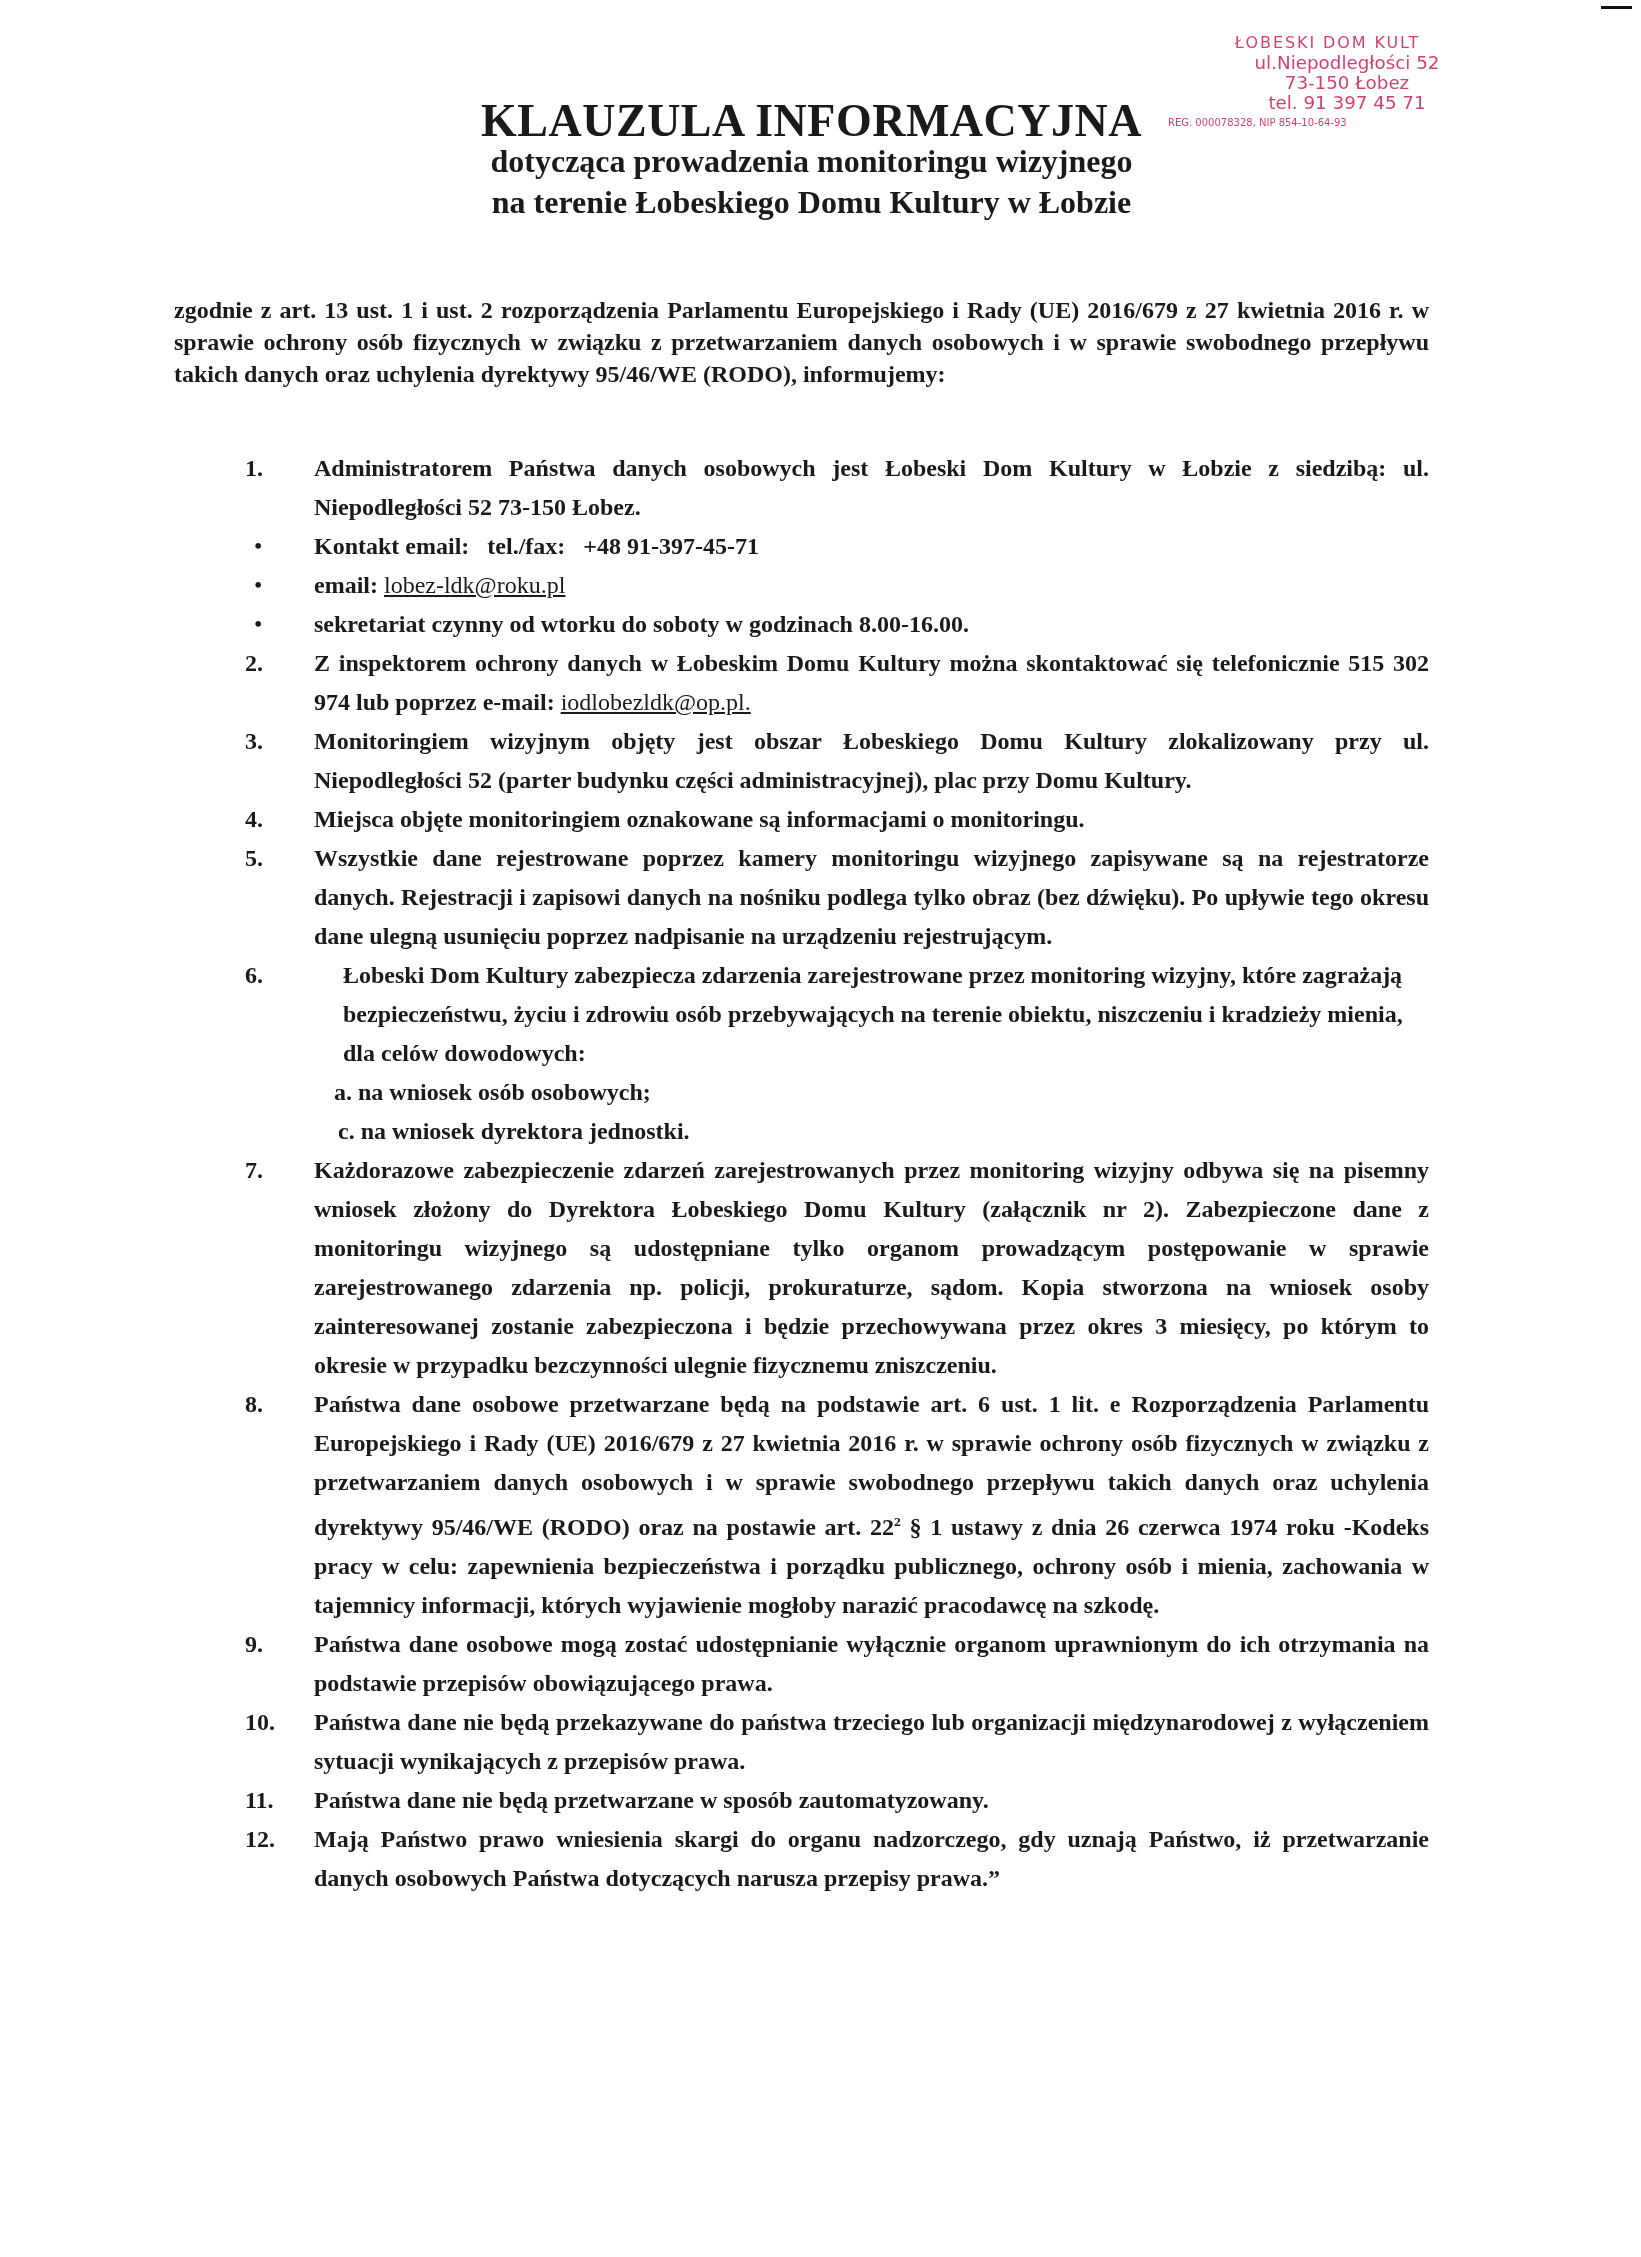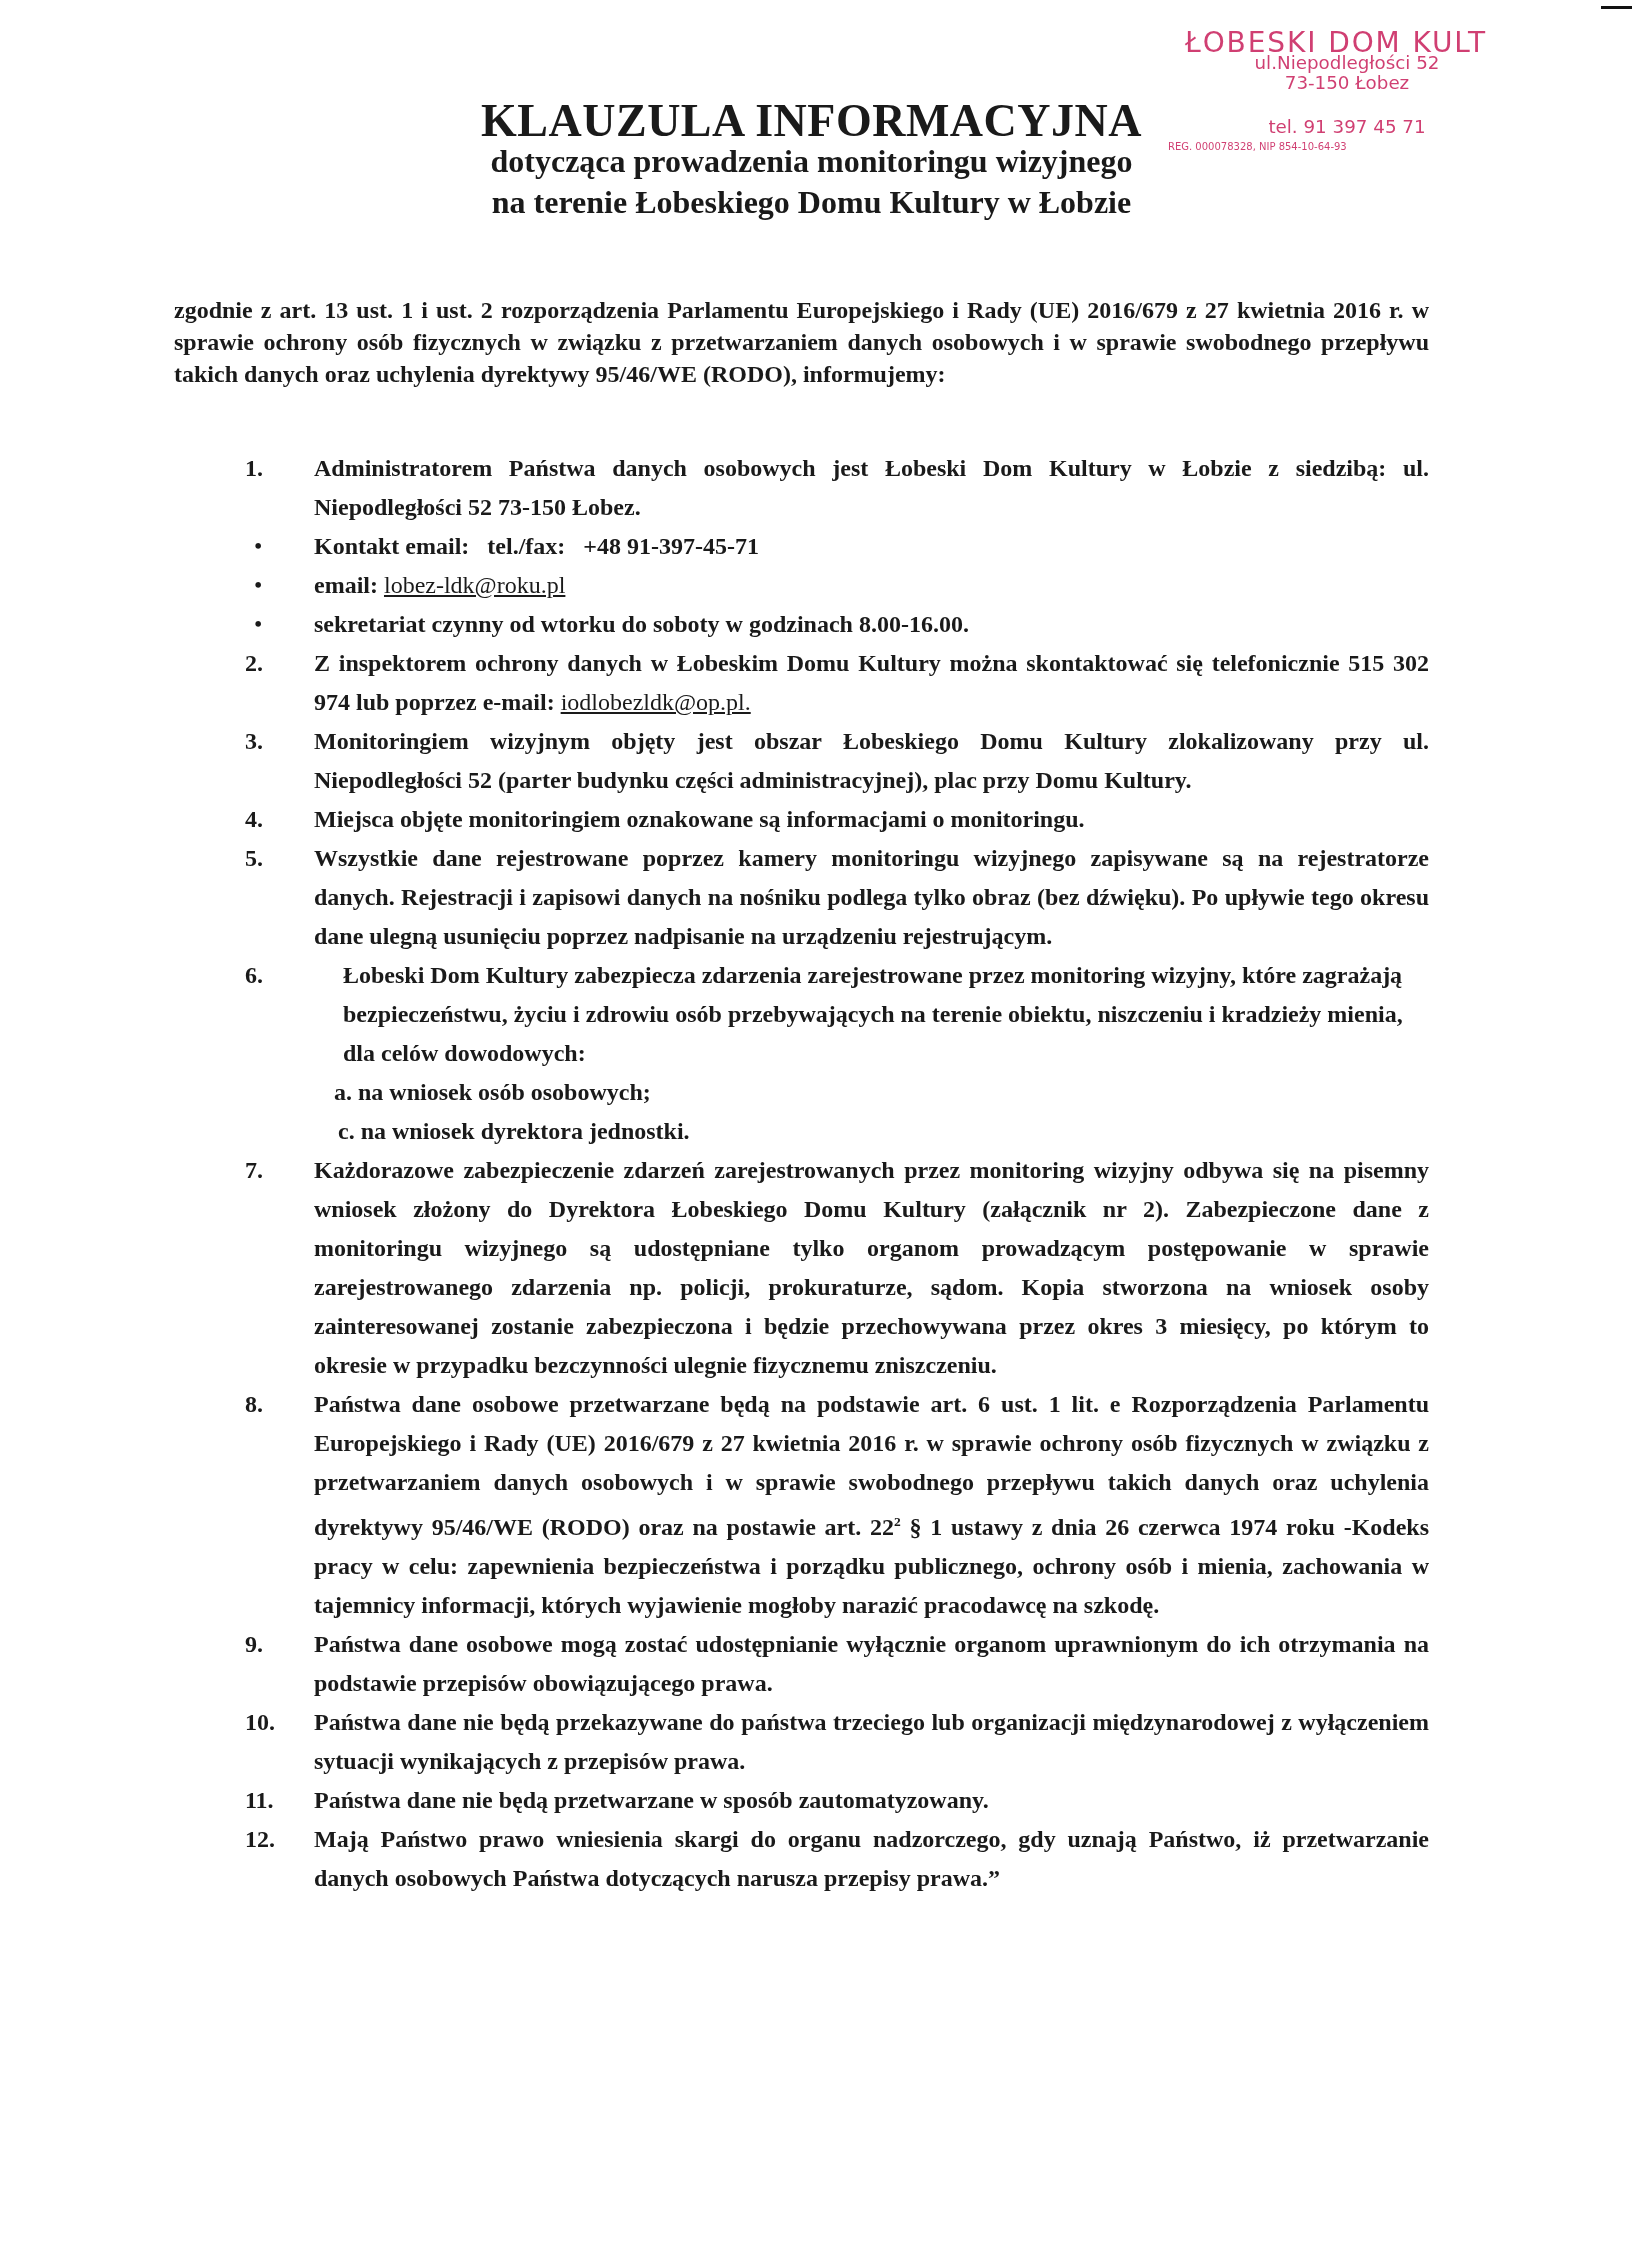--- a/index.html
+++ b/index.html
@@ -7,24 +7,24 @@
     width: 1641px; height: 2257px; position: relative; overflow: hidden;
     font-family: "Liberation Serif", "DejaVu Serif", serif;
     color: #1a1a1a;
   }
   .corner-mark { position: absolute; left: 1601px; top: 5.8px; width: 31px; height: 2.9px; background: #111; }
   .stamp {
     position: absolute; left: 1168px; top: 33px; width: 319px;
     font-family: "DejaVu Sans", sans-serif; color: #c81e5a; text-align: center;
     line-height: 20px; opacity: 0.85;
   }
-  .stamp .s1 { font-size: 28px; letter-spacing: 1.9px; text-align: right; }
+  .stamp .s1 { font-size: 16px; letter-spacing: 1.9px; }
   .stamp .s2 { font-size: 18.3px; padding-left: 39px; }
   .stamp .s3 { font-size: 18.3px; padding-left: 39px; }
-  .stamp .s4 { font-size: 18.3px; padding-left: 39px; margin-top: 24px; }
+  .stamp .s4 { font-size: 18.3px; padding-left: 39px; }
   .stamp .s5 { font-size: 10px; text-align: left; }
   .title-block { position: absolute; left: 406px; top: 100px; width: 811px; text-align: center; font-weight: bold; }
   .title-block .t1 { font-size: 46px; line-height: 41px; letter-spacing: 0.5px; }
   .title-block .t2 { font-size: 32px; line-height: 41px; }
   .title-block .t3 { font-size: 32px; line-height: 41px; }
   .intro {
     position: absolute; left: 174px; top: 294px; width: 1255px;
     font-size: 24px; font-weight: bold; line-height: 32px; text-align: justify;
   }
   .list { position: absolute; left: 241px; top: 449px; width: 1188px; font-size: 24px; font-weight: bold; }

